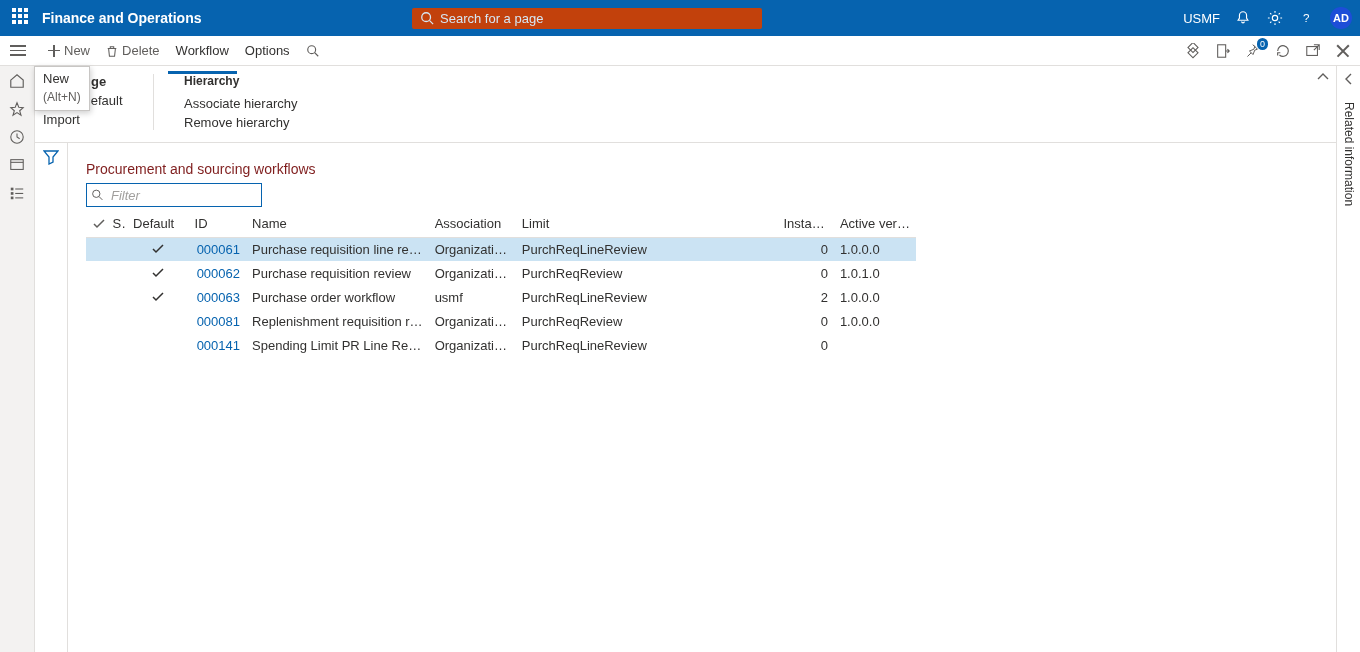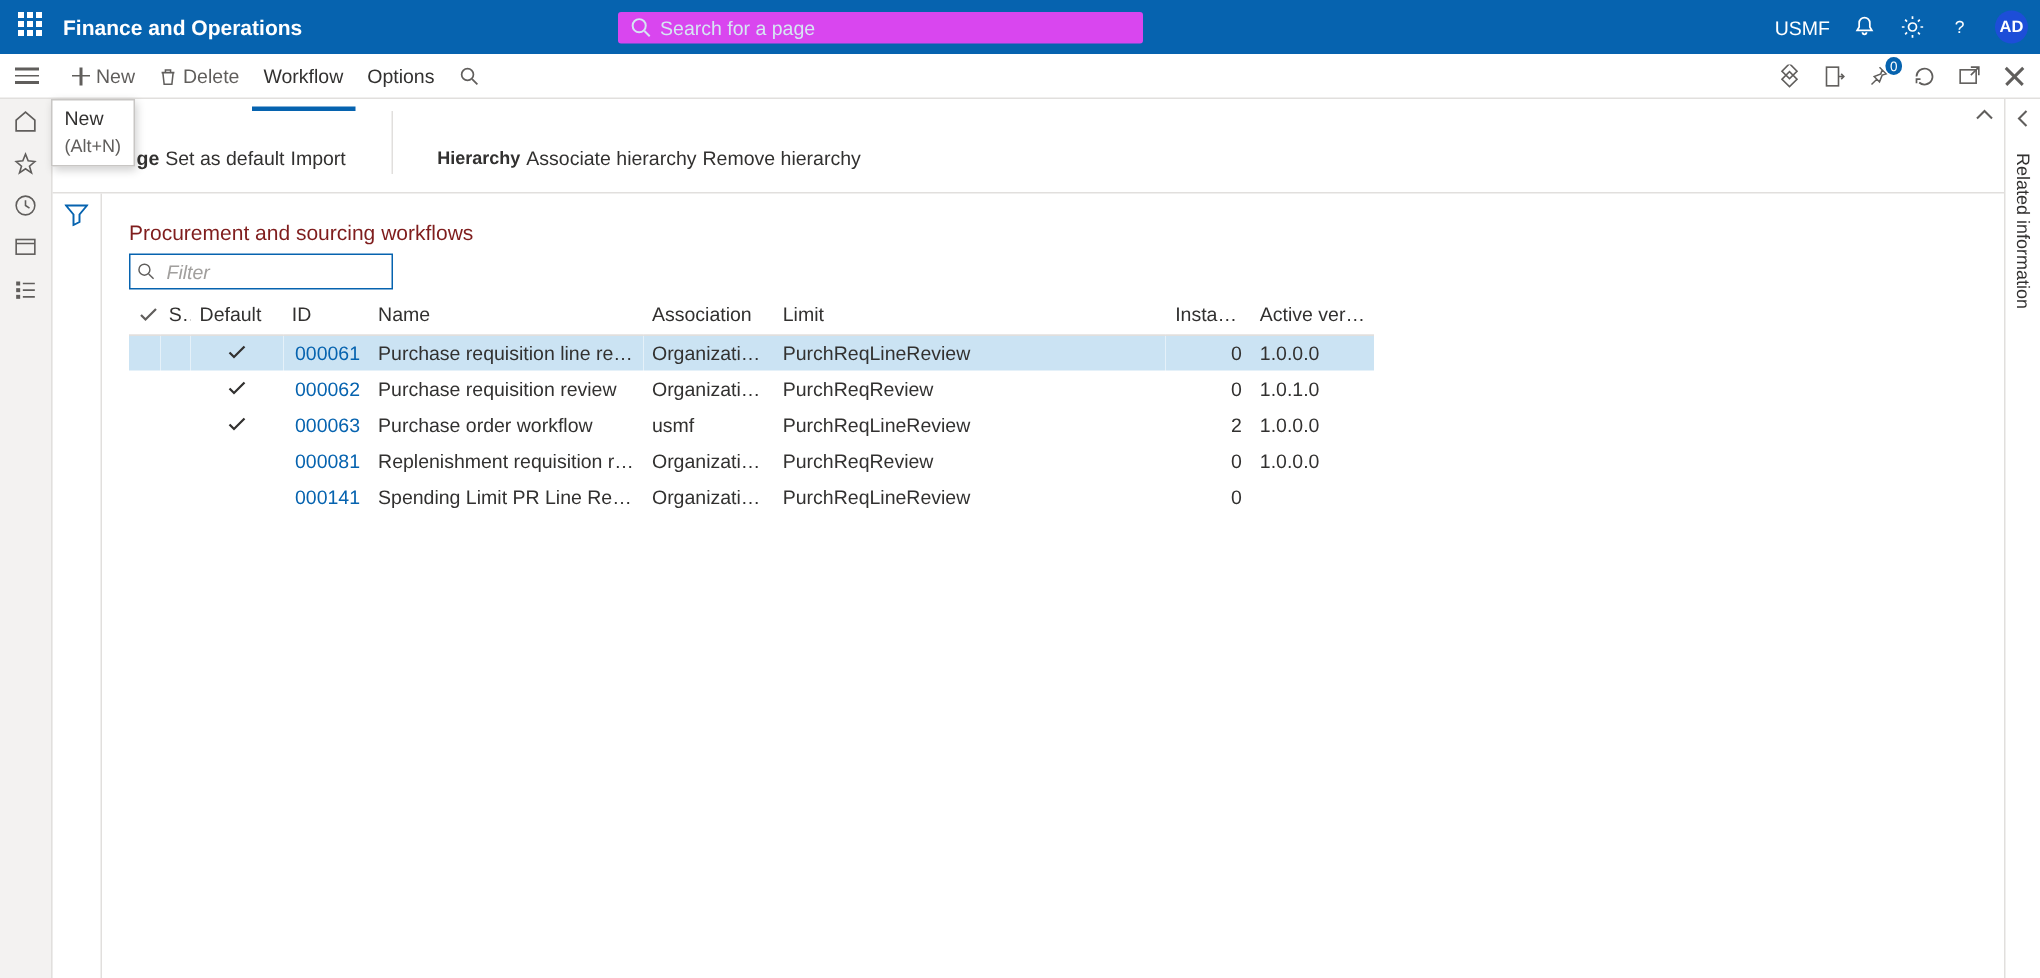--- a/index.html
+++ b/index.html
@@ -26,21 +26,21 @@
     margin: 0 10px 0 4px;
   }
   .waffle span { background: #fff; }
   .app-title { font-size: 14px; font-weight: 600; }
   .search-wrap {
     margin-left: auto; margin-right: auto;
     position: relative;
   }
   .search-box {
     width: 350px; height: 21px;
-    background: #d946ef;
+    background: #c2410c;
     border: none; outline: none;
     color: #fff; font-size: 13px;
     padding: 0 8px 0 28px;
     border-radius: 2px;
   }
   .search-box::placeholder { color: #D6E6F3; }
   .search-icon16 {
     position: absolute; left: 8px; top: 50%; transform: translateY(-50%);
     width: 14px; height: 14px;
     pointer-events: none;
@@ -90,21 +90,21 @@
   }
   .leftnav .navic{ width:18px;height:18px; cursor:pointer; display:flex;align-items:center;justify-content:center; }
   .center-area{ flex:1; display:flex; flex-direction:column; position:relative;}
 
   
   .ribbon{
     display:flex; padding:8px 8px 12px 8px; gap:30px;
     border-bottom:1px solid #E1DFDD;
     position: relative;
   }
-  .ribbon-col{ display:flex; flex-direction:row; gap:4px; font-size:13px;margin-top:24px;}
+  .ribbon-col{ display:flex; flex-direction:column; gap:4px; font-size:13px;}
   .ribbon-header{ font-weight:600; color:#323130; font-size:12px; margin-bottom:4px;}
   .ribbon-link{ color:#323130; cursor:pointer;}
   .ribbon-left{ margin-left:0px; min-width: 80px;}
   .ribbon-left-head{ font-weight:600;}
   .ribbon-caret{ position:absolute; right:6px; top:4px; width:14px;height:14px; }
 
   
   .tooltip-new{
     position:absolute;
     left: 34px; top: 66px;

